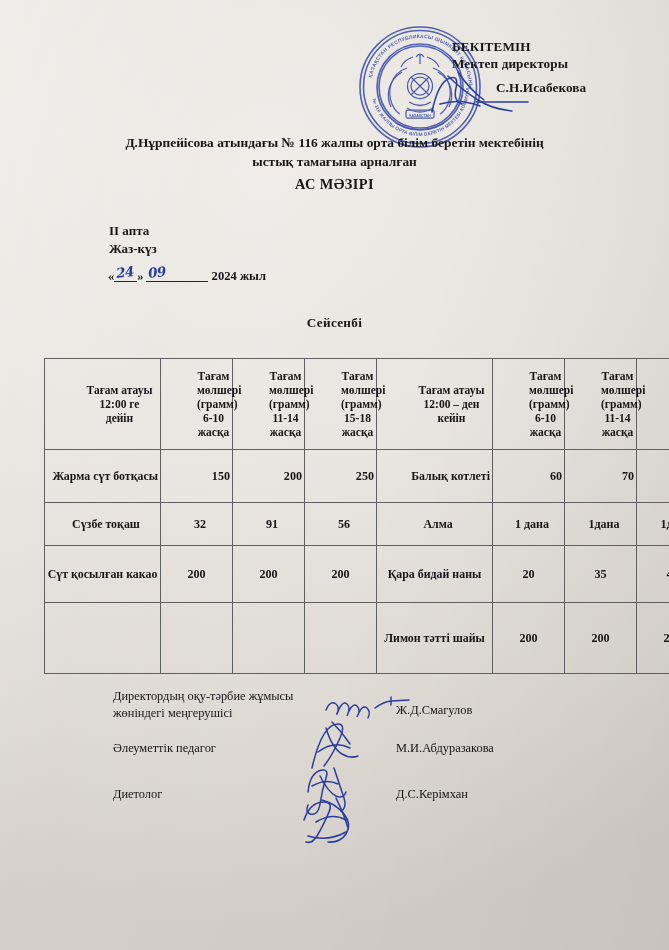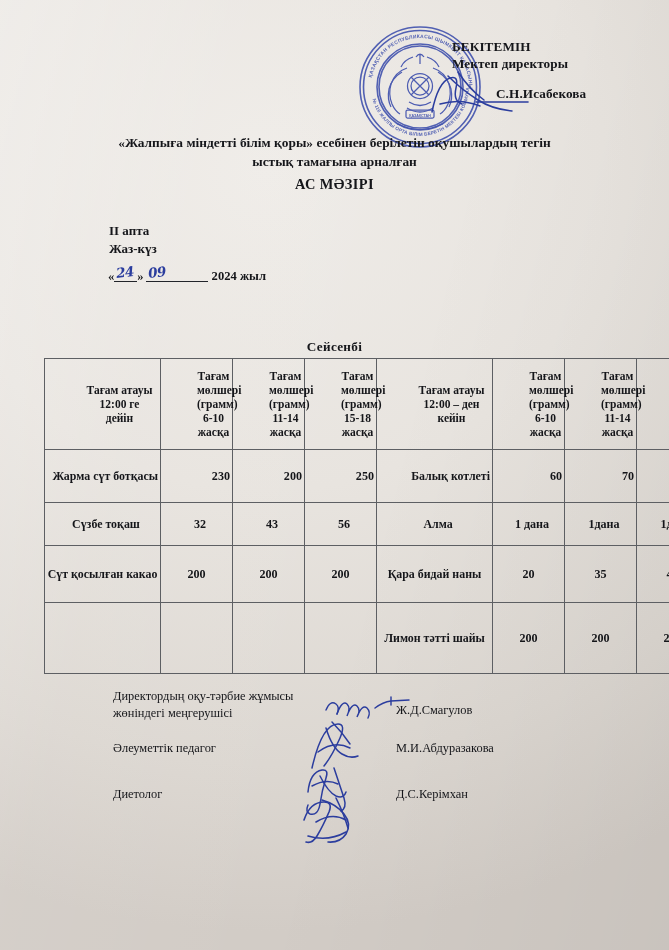--- a/index.html
+++ b/index.html
@@ -43,21 +43,21 @@
     line-height: 1.30;
     font-size: 13.2px;
     font-weight: bold;
     letter-spacing: 0.1px;
     z-index: 6;
   }
   .approval .l1 { }
   .approval .l2 { }
   .approval .l3 {
     margin-left: 44px;
-    margin-top: 13px;
+    margin-top: 7px;
   }
 
   
   .stamp {
     position: absolute;
     left: 357px;
     top: 24px;
     width: 126px;
     height: 126px;
     z-index: 4;
@@ -132,21 +132,20 @@
 
   
   .weekday {
     position: absolute;
     left: 0; right: 0;
     top: 315px;
     text-align: center;
     font-size: 13.2px;
     font-weight: bold;
     letter-spacing: 0.3px;
-    margin-top: 24px;
   }
 
   
   .menu-table {
     position: absolute;
     left: 44px;
     top: 358px;
     width: 586px;
     border-collapse: collapse;
     table-layout: fixed;
@@ -266,21 +265,21 @@
     <g fill="none" stroke="#2b3d9e" stroke-width="1.5" stroke-linecap="round">
       <path d="M14 52 q6 -30 18 -34 q9 -3 6 10 q-3 13 6 16"></path>
       <path d="M30 16 q14 14 30 24 q14 9 34 11"></path>
       <path d="M40 12 q12 18 26 28"></path>
       <path d="M22 44 q20 -6 40 2"></path>
       <path d="M58 42 L110 42" stroke-width="1.6"></path>
     </g>
   </svg>
 
   <div class="title-block">
-    <div class="t2">«Жалпыға міндетті білім қоры» есебінен берілетін оқушылардың тегін</div>
+    <div class="t1">Д.Нұрпейісова атындағы № 116 жалпы орта білім беретін мектебінің</div>
     <div class="t3">ыстық тамағына арналған</div>
     <div class="t4">АС МӘЗІРІ</div>
   </div>
 
   <div class="meta">
     <div>II апта</div>
     <div>Жаз-күз</div>
   </div>
 
   <div class="dateline">
@@ -352,32 +351,32 @@
           <div>мөлшері</div>
           <div>(грамм)</div>
           <div>15-18</div>
           <div>жасқа</div>
         </th>
       </tr>
     </thead>
     <tbody>
       <tr class="r1">
         <td class="dish">Жарма сүт ботқасы</td>
-        <td>230</td>
+        <td>150</td>
         <td>200</td>
         <td>250</td>
         <td class="dish">Балық котлеті</td>
         <td>60</td>
         <td>70</td>
         <td>80</td>
       </tr>
       <tr class="r2">
         <td class="dish">Сүзбе тоқаш</td>
         <td>32</td>
-        <td>43</td>
+        <td>91</td>
         <td>56</td>
         <td class="dish">Алма</td>
         <td>1 дана</td>
         <td>1дана</td>
         <td>1дана</td>
       </tr>
       <tr class="r3">
         <td class="dish cell-bottom">Сүт қосылған какао</td>
         <td class="cell-top">200</td>
         <td class="cell-top">200</td>

